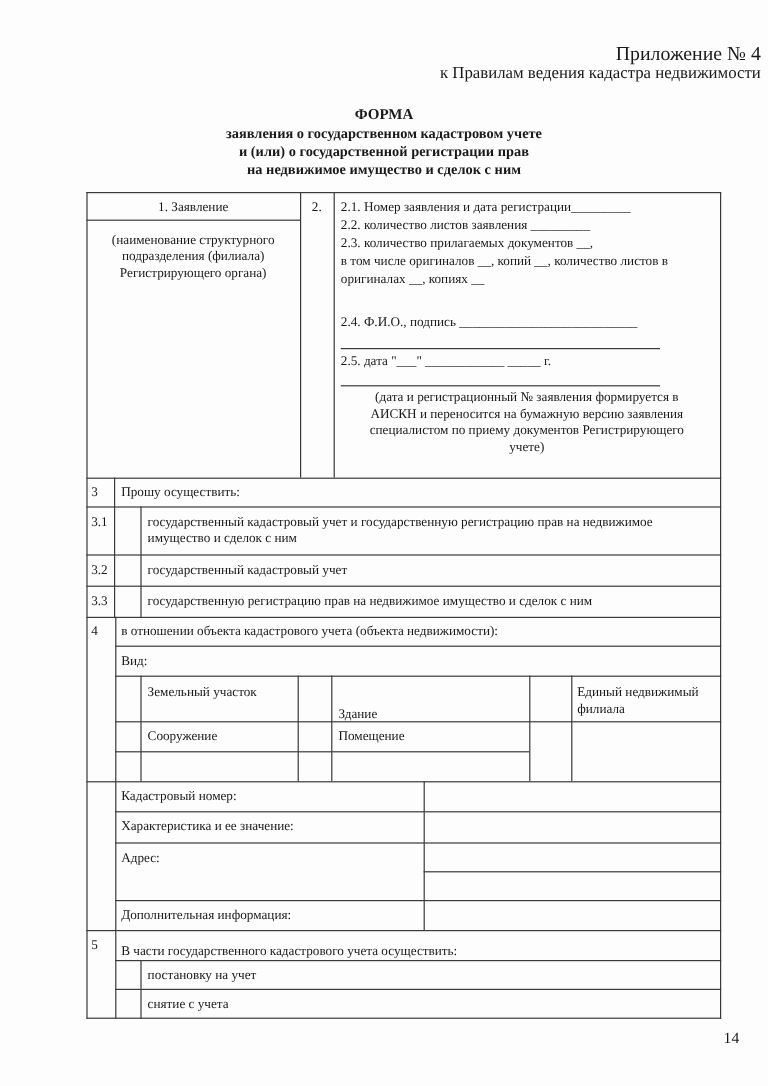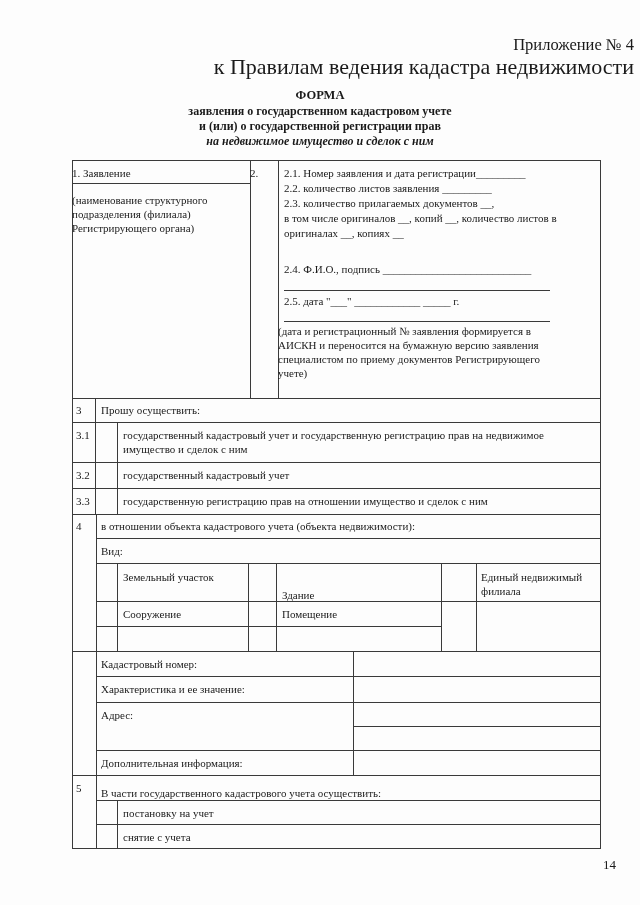--- a/index.html
+++ b/index.html
@@ -1,38 +1,38 @@
 <!DOCTYPE html>
 <html><head>
 <meta charset="utf-8">
 <style>
   html, body { margin:0; padding:0; }
   body { width:640px; height:905px; background:#fdfdfd; position:relative; overflow:hidden;
          font-family:"Liberation Serif", "DejaVu Serif", serif; color:#1a1a1a; }
   .abs { position:absolute; }
   .hdr1 { right:6px; top:35px; font-size:16.5px; white-space:nowrap; }
-  .hdr2 { right:6px; top:54px; font-size:22px; white-space:nowrap; }
+  .hdr2 { right:6px; top:54px; font-size:14px; white-space:nowrap; }
   .title { left:0; width:640px; text-align:center; font-weight:bold; font-size:12px; white-space:nowrap; }
   .ln { position:absolute; background:#3a3a3a; }
   .h { height:1px; }
   .v { width:1px; }
   .t { position:absolute; font-size:11px; line-height:14px; white-space:nowrap; }
-  .c { text-align:left; }
+  .c { text-align:center; }
   .pagenum { left:603px; top:858px; font-size:13px; }
 </style>
 </head>
 <body>
 
 <div class="abs hdr1">Приложение № 4</div>
 <div class="abs hdr2">к Правилам ведения кадастра недвижимости</div>
 
 <div class="abs title" style="top:88px;font-size:12.5px;">ФОРМА</div>
 <div class="abs title" style="top:104px;">заявления о государственном кадастровом учете</div>
 <div class="abs title" style="top:119px;">и (или) о государственной регистрации прав</div>
-<div class="abs title" style="top:134px;font-style:italic;">на недвижимое имущество и сделок с ним</div>
+<div class="abs title" style="top:134px;">на недвижимое имущество и сделок с ним</div>
 
 <div>
 
   <div class="ln h" style="left:72px;top:160px;width:529px;"></div>
   <div class="ln v" style="left:72px;top:160px;height:689px;"></div>
   <div class="ln v" style="left:600px;top:160px;height:689px;"></div>
   <div class="ln h" style="left:72px;top:848px;width:529px;"></div>
 
   <div class="ln v" style="left:250px;top:160px;height:238px;"></div>
   <div class="ln v" style="left:278px;top:160px;height:238px;"></div>
@@ -98,21 +98,21 @@
 <div class="abs" style="left:96px;top:423px;width:21px;height:39px;"></div>
 <div class="t" style="left:123px;top:428px;">государственный кадастровый учет и государственную регистрацию прав на недвижимое</div>
 <div class="t" style="left:123px;top:442px;">имущество и сделок с ним</div>
 
 <div class="t" style="left:76px;top:468px;">3.2</div>
 <div class="abs" style="left:96px;top:463px;width:21px;height:25px;"></div>
 <div class="t" style="left:123px;top:468px;">государственный кадастровый учет</div>
 
 <div class="t" style="left:76px;top:494px;">3.3</div>
 <div class="abs" style="left:96px;top:489px;width:21px;height:25px;"></div>
-<div class="t" style="left:123px;top:494px;">государственную регистрацию прав на отношении имущество и сделок с ним</div>
+<div class="t" style="left:123px;top:494px;">государственную регистрацию прав на недвижимое имущество и сделок с ним</div>
 
 <div class="t" style="left:76px;top:519px;">4</div>
 <div class="t" style="left:101px;top:519px;">в отношении объекта кадастрового учета (объекта недвижимости):</div>
 <div class="t" style="left:101px;top:544px;">Вид:</div>
 
 <div class="abs" style="left:97px;top:564px;width:20px;height:37px;"></div>
 <div class="t" style="left:123px;top:570px;">Земельный участок</div>
 <div class="abs" style="left:249px;top:564px;width:27px;height:37px;"></div>
 <div class="t" style="left:282px;top:570px;margin-top:18px;">Здание</div>
 <div class="abs" style="left:442px;top:564px;width:34px;height:87px;"></div>

